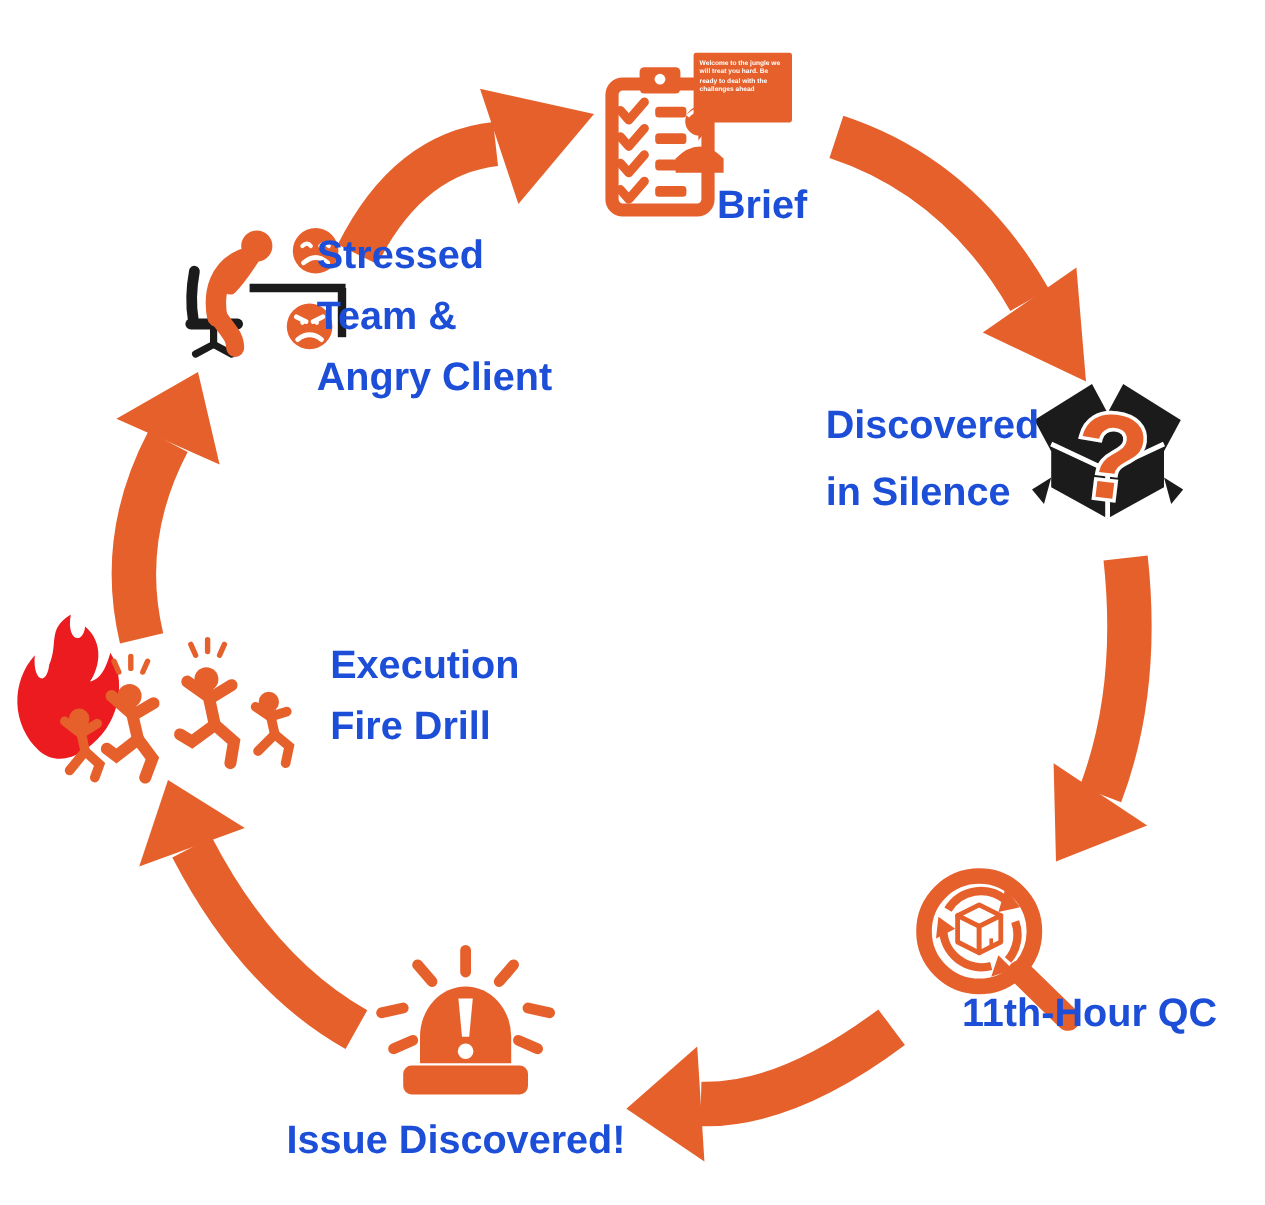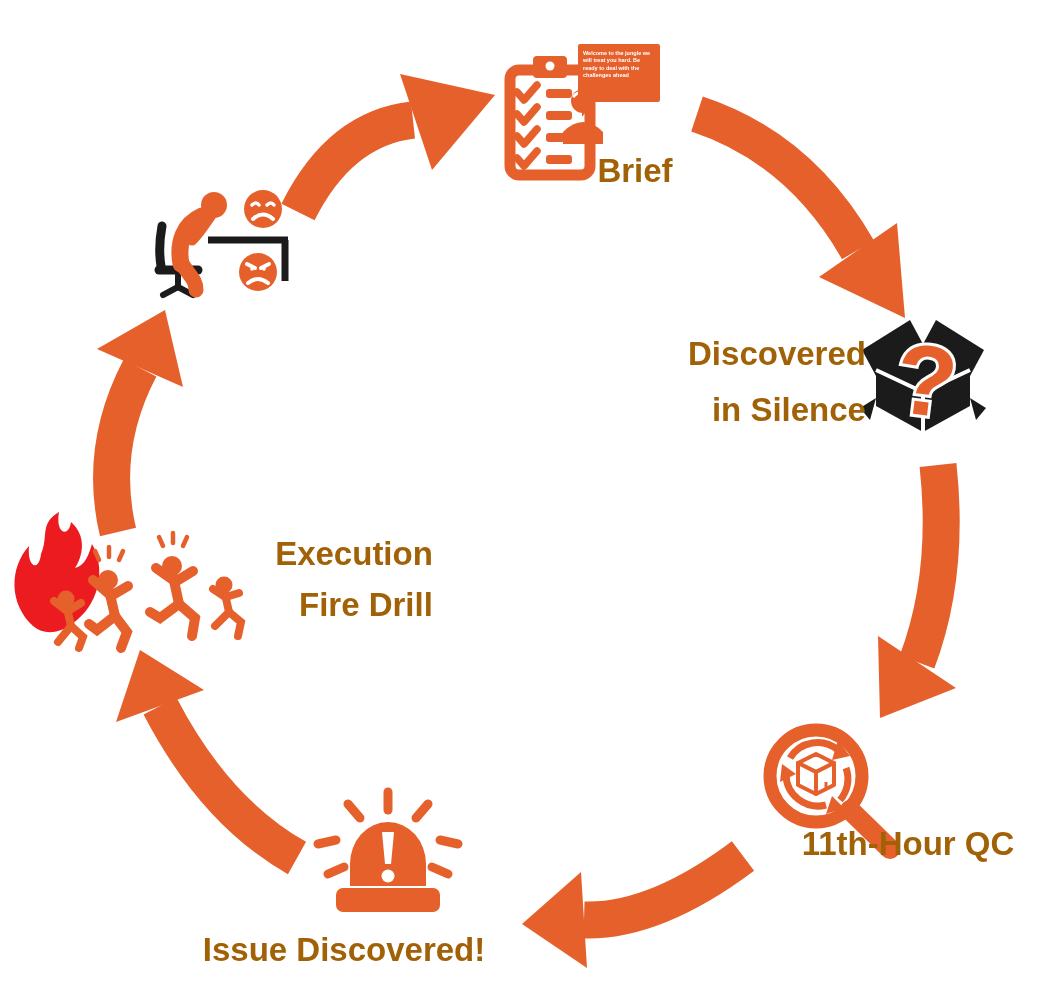--- a/index.html
+++ b/index.html
@@ -2,22 +2,22 @@
 <html><head>
 <meta charset="utf-8">
 <style>
   html,body{margin:0;padding:0;background:#fff;}
   #stage-root{
     position:relative;width:1054px;height:1004px;background:#ffffff;overflow:hidden;
     font-family:"Liberation Sans", sans-serif;
   }
   svg{position:absolute;overflow:visible;}
   .label{
-    position:absolute;transform:translateX(-50%);text-align:right;
-    font-weight:bold;color:#a16207;font-size:33px;line-height:51px;white-space:nowrap;
+    position:absolute;transform:translateX(-50%);text-align:left;
+    font-weight:bold;color:#1d4ed8;font-size:33px;line-height:51px;white-space:nowrap;
   }
   .label div{white-space:nowrap;}
   .label-brief{line-height:58px;}
   .label-exec{line-height:56px;}
   .speech-bubble{
     position:absolute;left:578px;top:44px;width:82px;height:58px;
     background:#E6602C;color:#ffffff;font-size:5.5px;line-height:1.35;
     padding:6px 5px;box-sizing:border-box;border-radius:2px;font-weight:bold;
   }
   .speech-tail{
@@ -134,21 +134,21 @@
       <line x1="10" y1="62" x2="28" y2="58"></line>
       <line x1="150" y1="62" x2="132" y2="58"></line>
       <line x1="20" y1="92" x2="36" y2="85"></line>
       <line x1="140" y1="92" x2="124" y2="85"></line>
     </g>
     <path d="M 42 104 L 42 82 A 38 42 0 0 1 118 82 L 118 104 Z" fill="#E6602C"></path>
     <polygon points="74,50 86,50 83,82 77,82" fill="#fff"></polygon>
     <circle cx="80" cy="94" r="6.5" fill="#fff"></circle>
     <rect x="28" y="106" width="104" height="24" rx="7" fill="#E6602C"></rect>
   </svg>
-  <div class="label" style="left:344px;top:924px;">
+  <div class="label" style="left:380px;top:924px;">
     <div>Issue Discovered!</div>
   </div>
 
   <svg width="245" height="160" viewBox="0 0 245 160" style="left:5px;top:508px;">
     <path d="M 28 118 C 4 96 4 60 24 38 C 22 60 34 64 36 46 C 44 28 34 16 54 4 C 50 26 64 30 66 14 C 82 28 78 48 70 60 C 80 58 84 46 87 36 C 100 58 96 92 72 112 C 56 126 40 128 28 118 Z" fill="#EC1B20"></path>
 
     <g stroke="#E6602C" stroke-width="8" stroke-linecap="round" fill="none">
       <path d="M 62 100 L 66 118"></path>
       <path d="M 62 103 L 49 93"></path>
       <path d="M 63 103 L 76 95"></path>
@@ -230,14 +230,19 @@
 
     <g>
       <circle cx="110" cy="88" r="19" fill="#E6602C"></circle>
       <path d="M 99 80 L 107 84" stroke="#fff" stroke-width="4" stroke-linecap="round"></path>
       <path d="M 121 80 L 113 84" stroke="#fff" stroke-width="4" stroke-linecap="round"></path>
       <circle cx="104" cy="85" r="1.8" fill="#fff"></circle>
       <circle cx="116" cy="85" r="1.8" fill="#fff"></circle>
       <path d="M 100 99 Q 110 91 120 99" stroke="#fff" stroke-width="4" fill="none" stroke-linecap="round"></path>
     </g>
   </svg>
+  <div class="label" style="left:362px;top:186px;">
+    <div>Stressed</div>
+    <div>Team &amp;</div>
+    <div>Angry Client</div>
+  </div>
 
 </div>
 
 </body></html>

